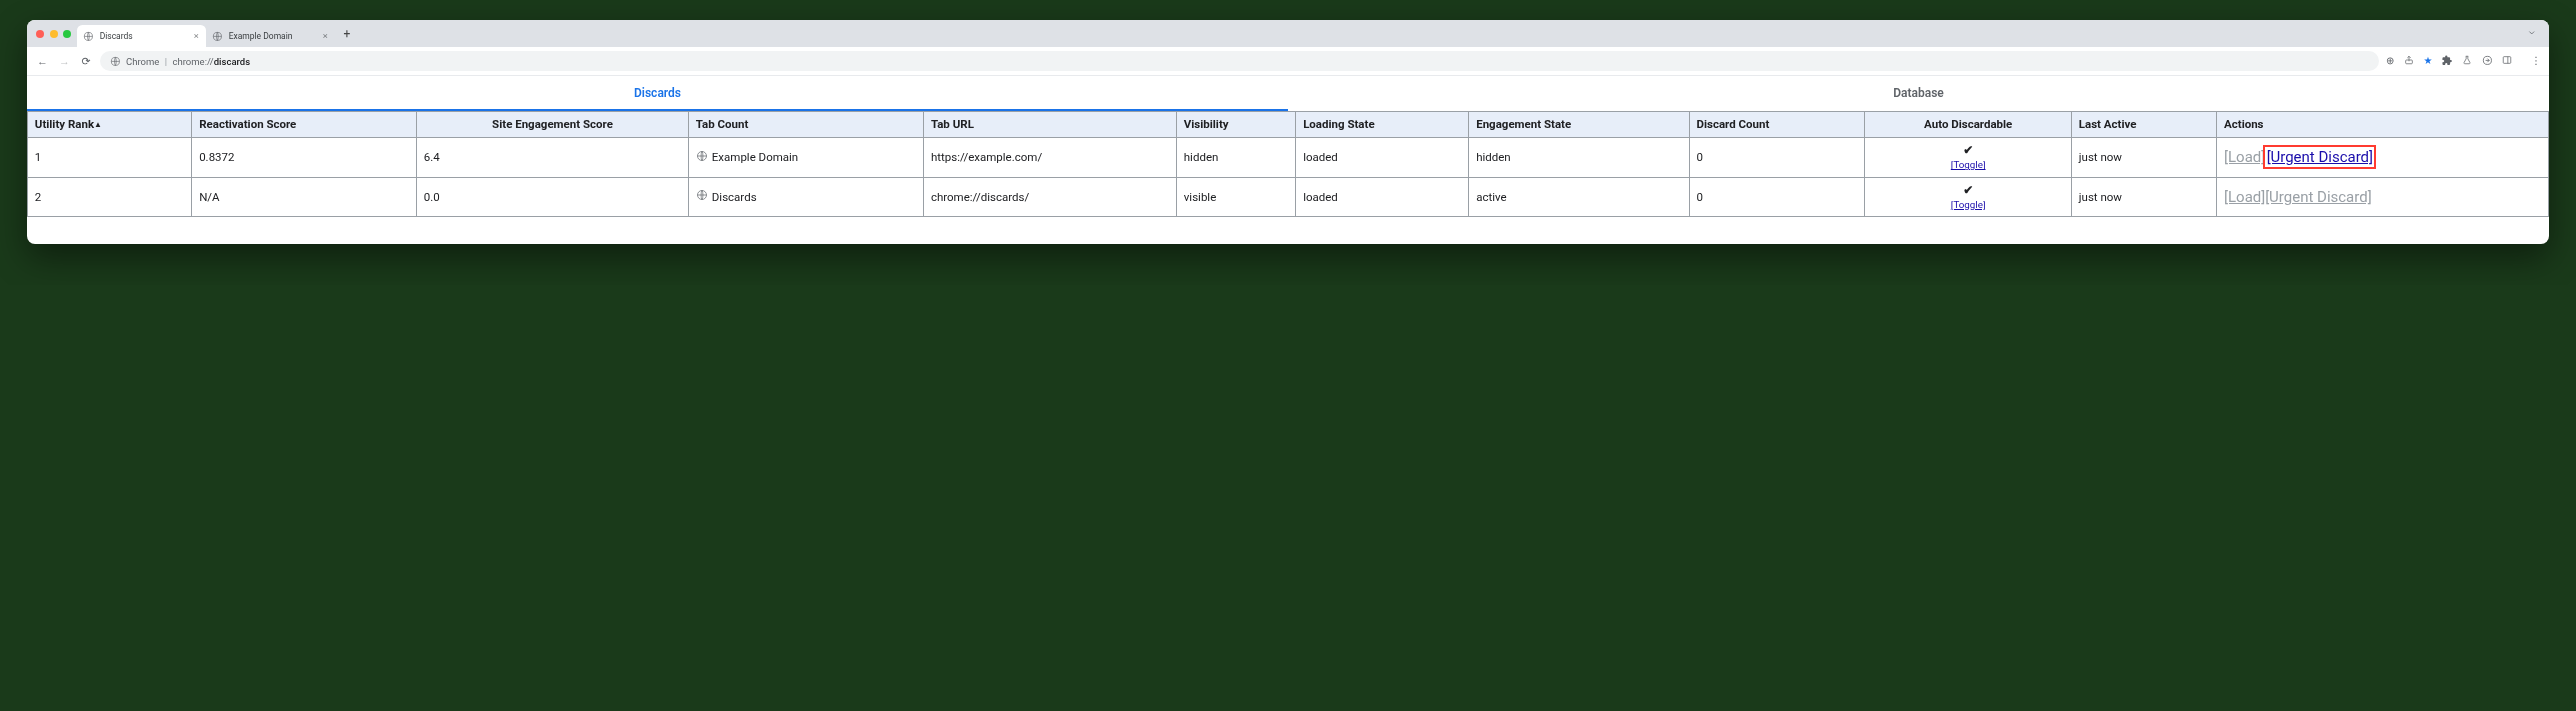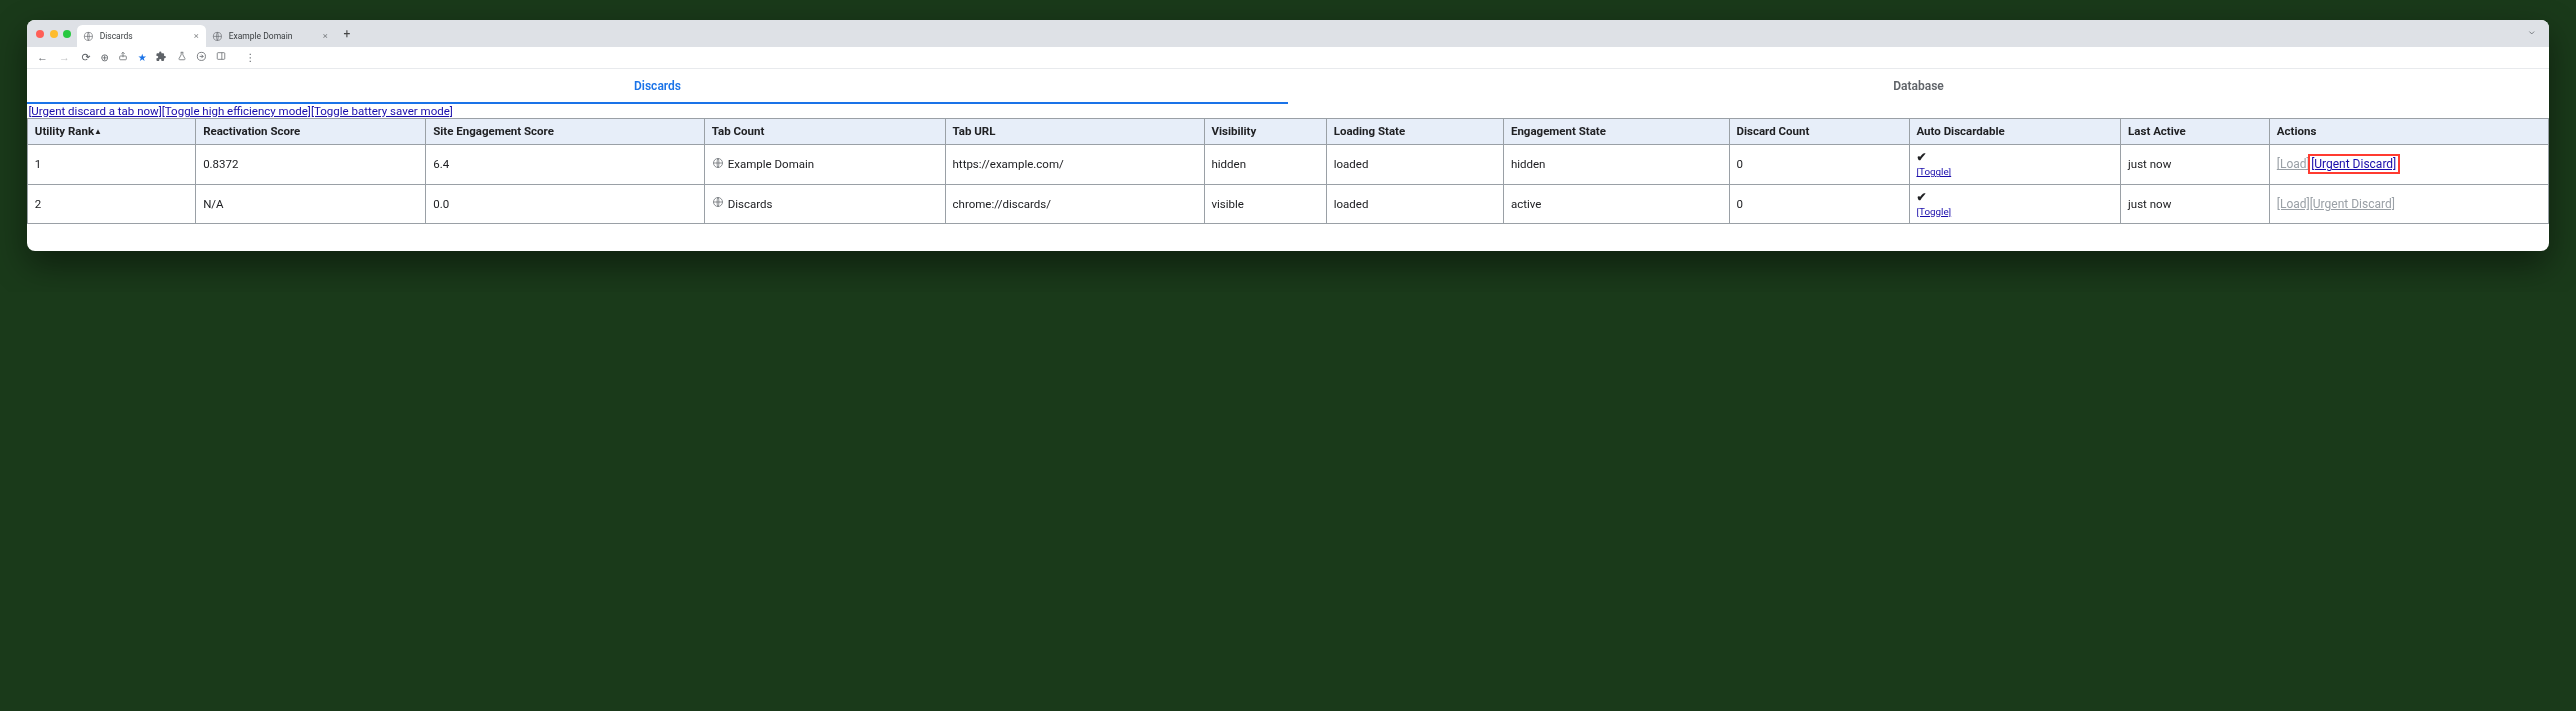--- a/index.html
+++ b/index.html
@@ -74,24 +74,24 @@
 
   
   .quicklinks { padding:0 1.4px; font-size:11.5px; }
   .quicklinks a{ color:#1a0dab; text-decoration:underline; cursor:pointer;}
 
   
   table{ width:100%; border-collapse:collapse; font-size:11.5px;}
   th,td{ border:0.7px solid #9aa0a6; padding:5.4px 6.8px; text-align:left; vertical-align:middle;}
   thead th{ background:#e7eef9; font-weight:700; }
   th .sort{ font-size:8px; vertical-align:middle;}
-  .center{text-align:left;margin-left:8px;}
+  .center{text-align:center;margin-left:8px;}
   .check{ font-size:12px; font-weight:700; }
   .tlink{ color:#1a0dab; text-decoration:underline; font-size:9.8px; cursor:pointer;}
-  .alink{ text-decoration:underline; font-size:12px; cursor:pointer;}
+  .alink{ text-decoration:underline; font-size:15px; cursor:pointer;}
   .alink.dis{ color:#9aa0a6; }
   .alink.en{ color:#1a0dab; }
   .hl{ outline:2px solid #ff3b30; outline-offset:-0.7px; padding:0.7px 1.4px; display:inline-block;}
   .cellfav{display:inline-flex;align-items:center;gap:4px;}
   .cellfav svg{width:12px;height:12px;stroke:#5f6368;fill:none;stroke-width:1.4;}
   .spacer{height:27px;}
 </style>
 </head>
 <body>
 
@@ -130,20 +130,33 @@
       <svg width="9.5" height="9.5" viewBox="0 0 24 24" fill="none" stroke="#5f6368" stroke-width="2">
           <polyline points="6 9 12 15 18 9"></polyline>
         </svg>
     </div>
   </div>
 
   <div class="toolbar">
     <div class="icbtn">←</div>
     <div class="icbtn" style="opacity:.4;">→</div>
     <div class="icbtn">⟳</div>
+    <div class="omnibox">
+      <span class="favicon">
+        <svg viewBox="0 0 24 24">
+            <circle cx="12" cy="12" r="9"></circle>
+            <path d="M3 12h18M12 3c2.5 3 2.5 15 0 18M12 3c-2.5 3-2.5 15 0 18"></path>
+          </svg>
+      </span>
+      <span class="chip">Chrome</span>
+      <span class="sep">|</span>
+      <span>
+        <span>chrome://</span><b>discards</b>
+      </span>
+    </div>
     <div class="right-icons">
       <span>⊕</span>
       <span>
         <svg width="10" height="10" viewBox="0 0 24 24" fill="none" stroke="#5f6368" stroke-width="1.8">
             <path d="M12 3v12M8 7l4-4 4 4"></path>
             <rect x="4" y="12" width="16" height="9" rx="2"></rect>
           </svg>
       </span>
       <span class="star">★</span>
       <span>
@@ -170,23 +183,20 @@
       </span>
       <span><span class="avatar"></span></span>
       <span>⋮</span>
     </div>
   </div>
 
   <div>
     <div class="pagetabs">
       <div class="active">Discards</div>
       <div>Database</div>
-    </div>
-    <div class="quicklinks">
-      <a>[Urgent discard a tab now]</a><a>[Toggle high efficiency mode]</a><a>[Toggle battery saver mode]</a>
     </div>
 
     <table>
       <thead>
         <tr>
           <th><span>Utility Rank</span><span class="sort">▲</span></th>
           <th>Reactivation Score</th>
           <th class="center">Site Engagement Score</th>
           <th>Tab Count</th>
           <th>Tab URL</th>

